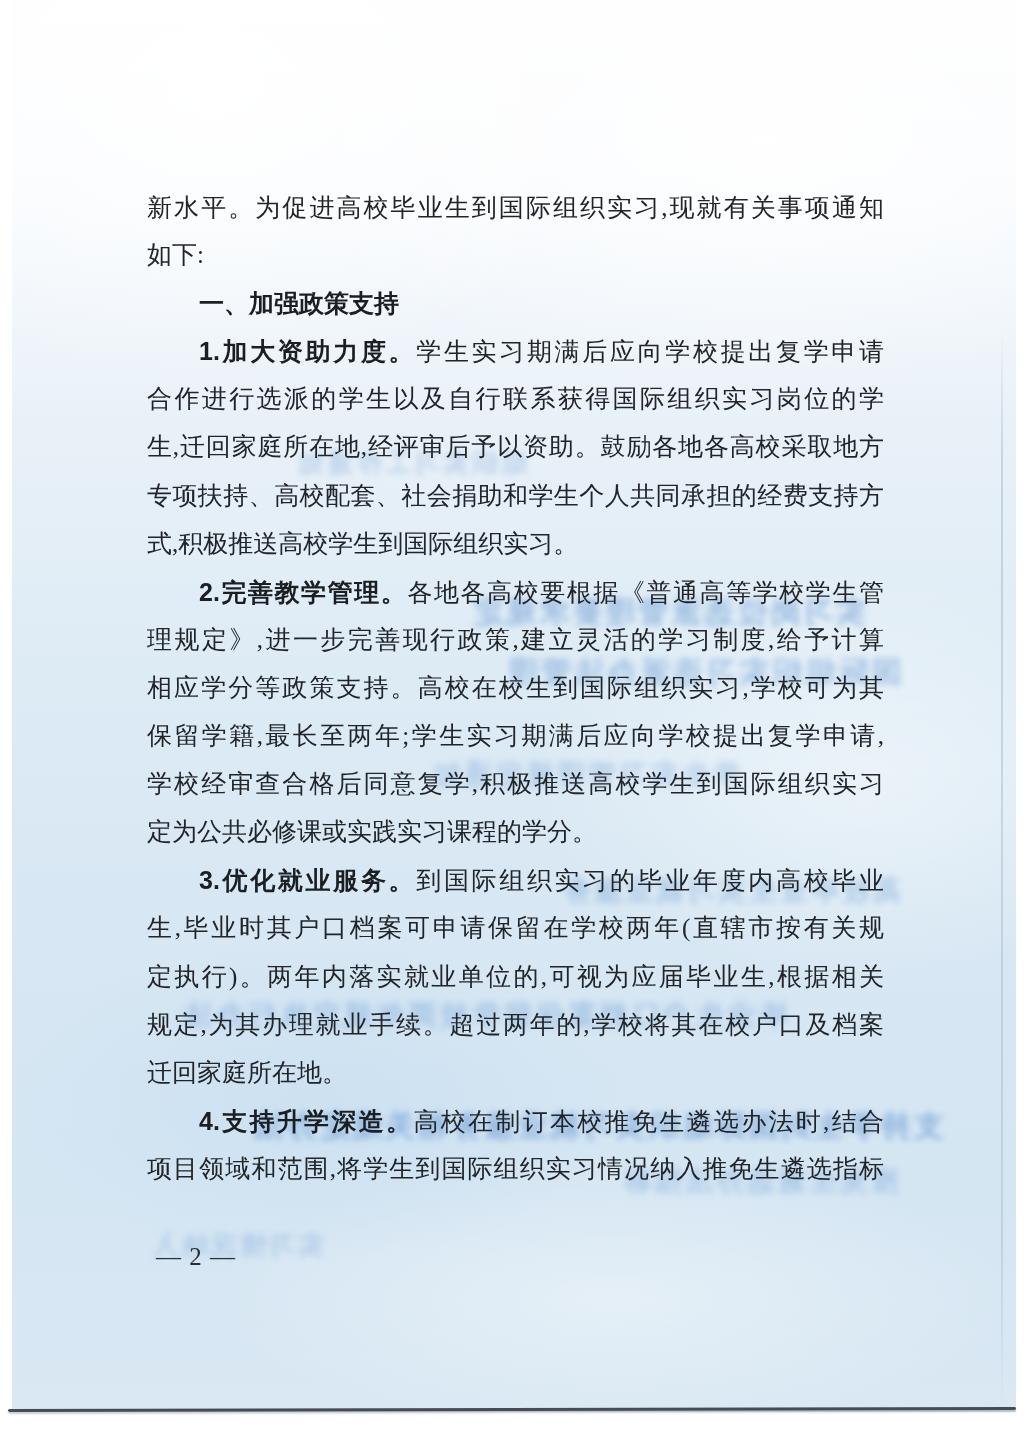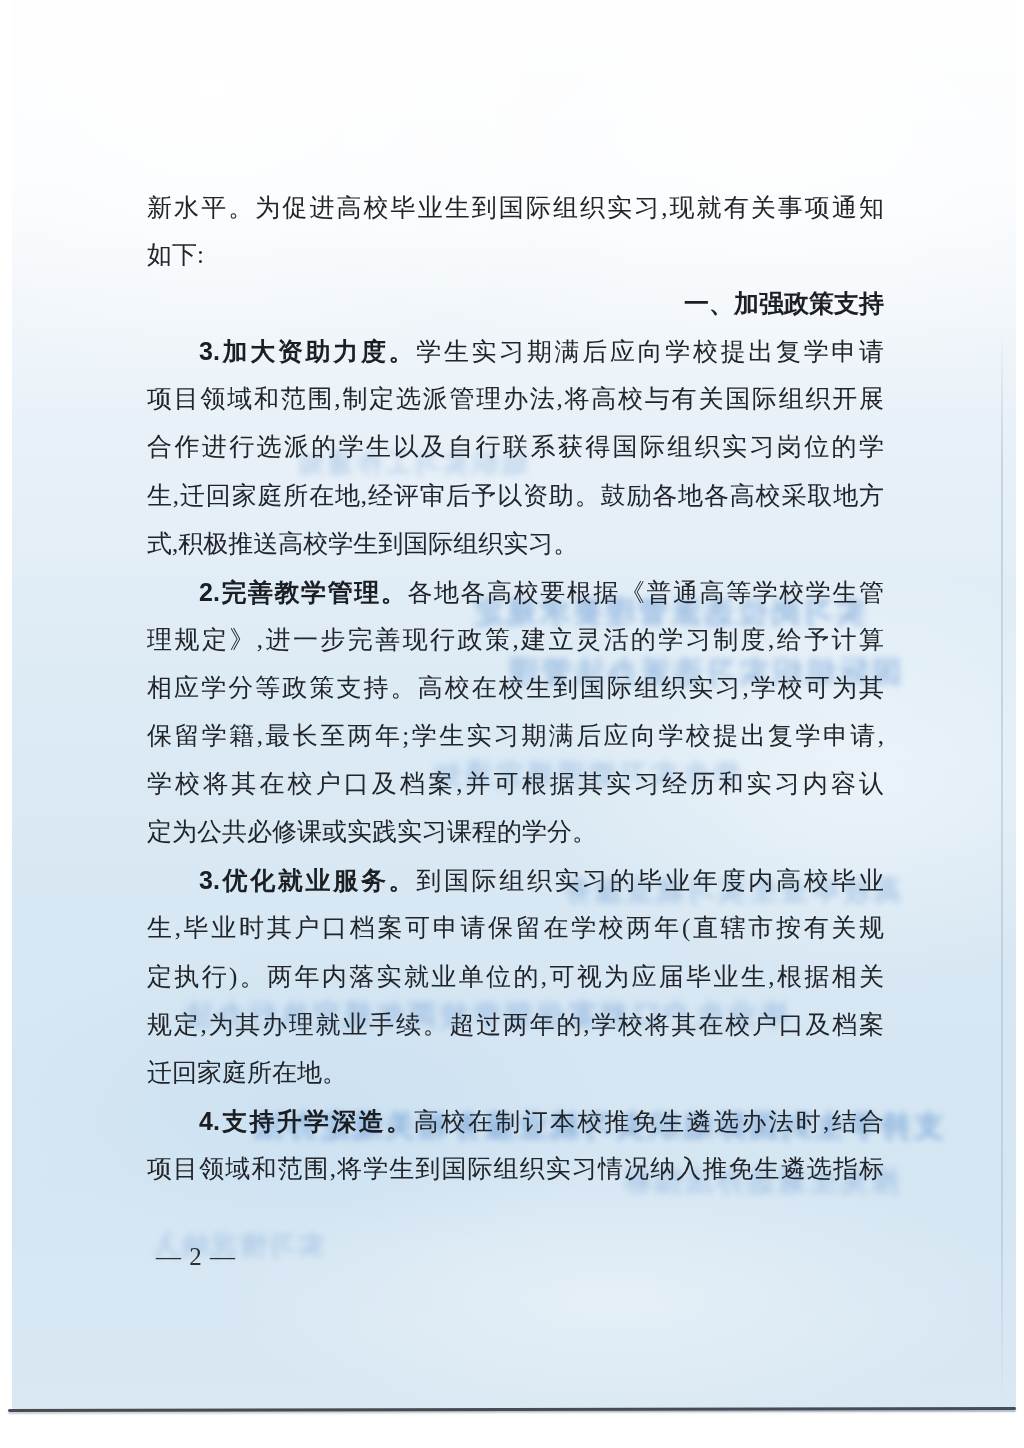--- a/index.html
+++ b/index.html
@@ -37,21 +37,21 @@
     font-weight:700;color:#79a5d8;filter:blur(3px);
     transform:scaleX(-1);white-space:nowrap;letter-spacing:3px;
   }
   
   .content{position:absolute;left:147px;top:183px;width:737px;}
   .ln{
     height:48.1px;line-height:48.1px;font-size:25px;color:#212429;
     white-space:nowrap;
   }
   .fill{text-align:justify;text-align-last:justify;white-space:normal;overflow:hidden;height:48.1px;}
-  .indent{padding-left:52px;text-align:right;}
+  .indent{padding-left:52px;}
   .fill.indent{width:685px;}
   .b{
     font-weight:700;
     font-family:"Liberation Sans","DejaVu Sans",sans-serif;
     color:#1b1e22;
   }
   .page-num{
     position:absolute;left:156px;top:1243px;
     font-size:25px;letter-spacing:1px;color:#2b2f34;
     font-family:"Liberation Serif","DejaVu Serif",serif;
@@ -69,30 +69,30 @@
 <div class="ghost" style="left:560px;top:872px;font-size:28px;opacity:.48">高校毕业生实习就业服务</div>
 <div class="ghost" style="left:180px;top:996px;font-size:29px;opacity:.50">毕业生户口档案保留学校两年规定执行办法</div>
 <div class="ghost" style="left:250px;top:1106px;font-size:30px;opacity:.78">支持学生到国际组织实习就业服务相关规定办法</div>
 <div class="ghost" style="left:620px;top:1162px;font-size:28px;opacity:.45">推免生遴选办法指标</div>
 <div class="ghost" style="left:150px;top:1228px;font-size:26px;opacity:.40">实习情况纳入</div>
 
 <div class="content">
   <div class="ln fill"><span class="b"></span><span>新水平。为促进高校毕业生到国际组织实习,现就有关事项通知</span></div>
   <div class="ln"><span>如下:</span></div>
   <div class="ln indent"><span class="b">一、加强政策支持</span></div>
-  <div class="ln fill indent"><span class="b">3.加大资助力度。</span><span>学生实习期满后应向学校提出复学申请</span></div>
-  <div class="ln fill"><span>项目领域和范围,制定选派管理办法,将高校与有关国际组织开展</span></div>
+  <div class="ln fill indent"><span class="b">1.加大资助力度。</span><span>学生实习期满后应向学校提出复学申请</span></div>
   <div class="ln fill"><span>合作进行选派的学生以及自行联系获得国际组织实习岗位的学</span></div>
   <div class="ln fill"><span>生,迁回家庭所在地,经评审后予以资助。鼓励各地各高校采取地方</span></div>
+  <div class="ln fill"><span>专项扶持、高校配套、社会捐助和学生个人共同承担的经费支持方</span></div>
   <div class="ln"><span>式,积极推送高校学生到国际组织实习。</span></div>
   <div class="ln fill indent"><span class="b">2.完善教学管理。</span><span>各地各高校要根据《普通高等学校学生管</span></div>
   <div class="ln fill"><span>理规定》,进一步完善现行政策,建立灵活的学习制度,给予计算</span></div>
   <div class="ln fill"><span>相应学分等政策支持。高校在校生到国际组织实习,学校可为其</span></div>
   <div class="ln fill"><span>保留学籍,最长至两年;学生实习期满后应向学校提出复学申请,</span></div>
-  <div class="ln fill"><span>学校将其在校户口及档案,并可根据其实习经历和实习内容认</span></div>
+  <div class="ln fill"><span>学校经审查合格后同意复学,积极推送高校学生到国际组织实习</span></div>
   <div class="ln"><span>定为公共必修课或实践实习课程的学分。</span></div>
   <div class="ln fill indent"><span class="b">3.优化就业服务。</span><span>到国际组织实习的毕业年度内高校毕业</span></div>
   <div class="ln fill"><span>生,毕业时其户口档案可申请保留在学校两年(直辖市按有关规</span></div>
   <div class="ln fill"><span>定执行)。两年内落实就业单位的,可视为应届毕业生,根据相关</span></div>
   <div class="ln fill"><span>规定,为其办理就业手续。超过两年的,学校将其在校户口及档案</span></div>
   <div class="ln"><span>迁回家庭所在地。</span></div>
   <div class="ln fill indent"><span class="b">4.支持升学深造。</span><span>高校在制订本校推免生遴选办法时,结合</span></div>
   <div class="ln fill"><span>项目领域和范围,将学生到国际组织实习情况纳入推免生遴选指标</span></div>
 </div>
 

